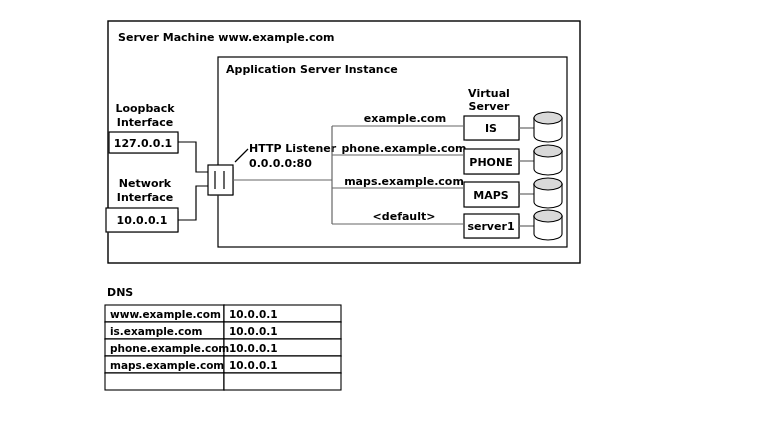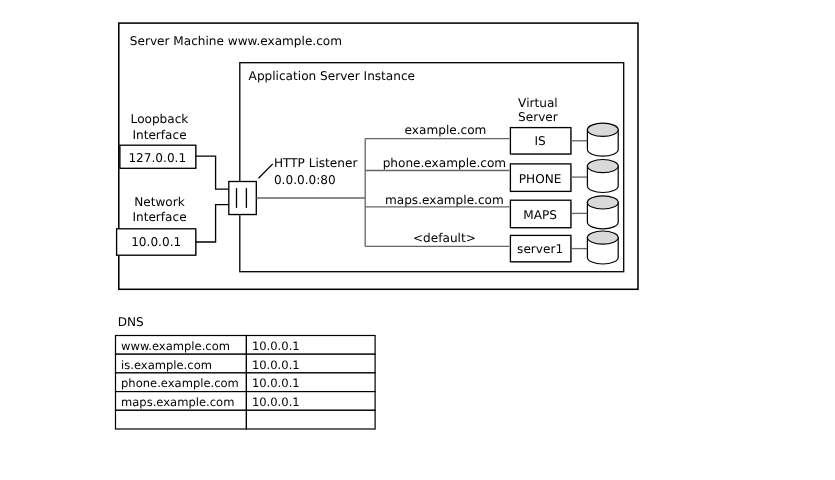--- a/index.html
+++ b/index.html
@@ -14,20 +14,21 @@
     color: #000000;
     overflow: hidden;
     position: relative;
   }
   #stage {
     position: absolute;
     left: 0;
     top: 0;
     width: 759px;
     height: 332px;
+    font-weight: bold;
   }
   svg#diagram {
     position: absolute;
     left: 0;
     top: 0;
     width: 759px;
     height: 436px;
     display: block;
   }
   .lbl {

